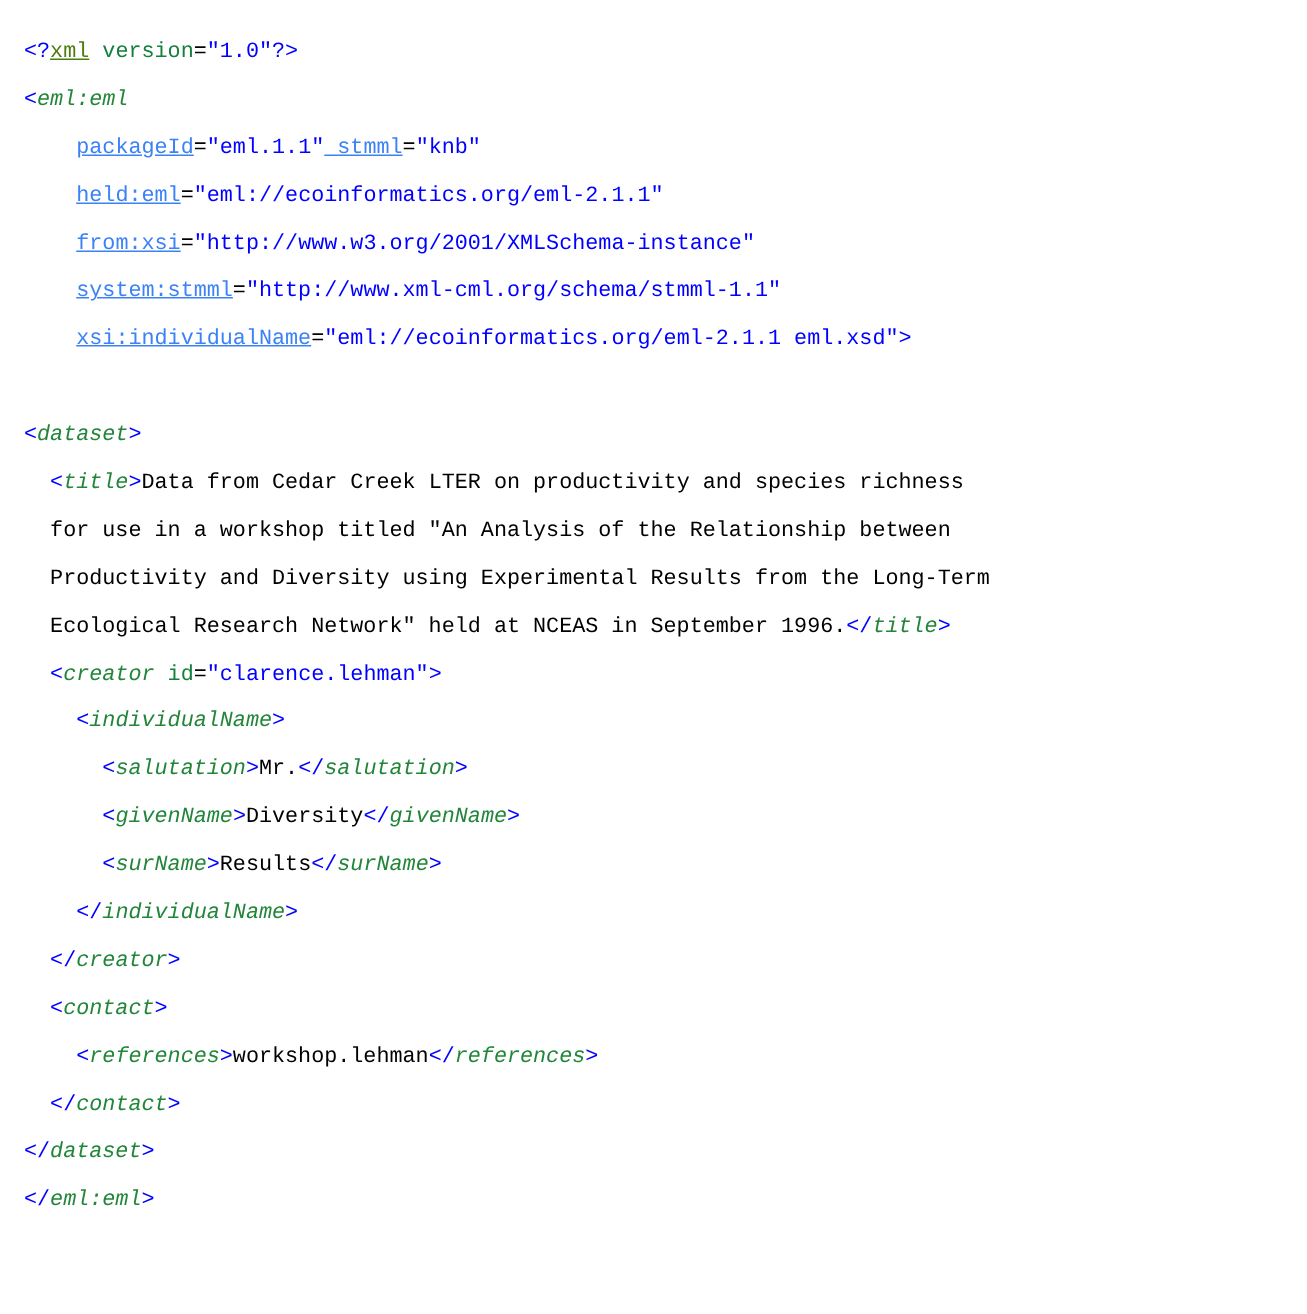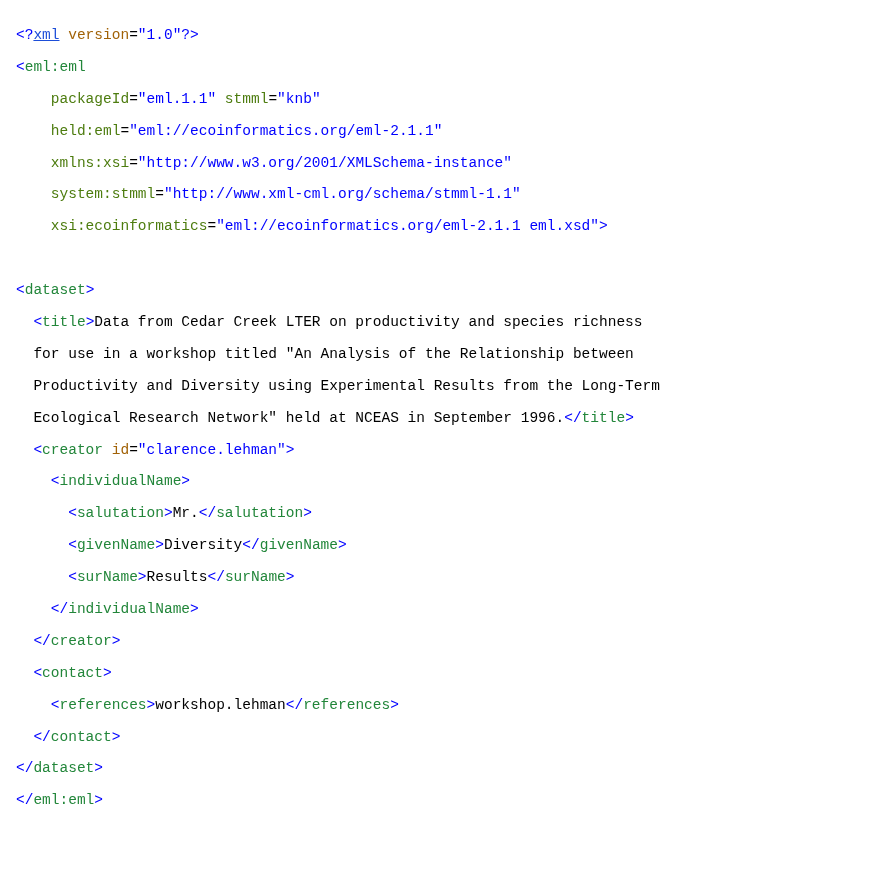--- a/index.html
+++ b/index.html
@@ -5,35 +5,35 @@
   body {
     font-family: Consolas, 'Courier New', monospace;
     font-size: 14.5px;
     line-height: 2.2;
     padding: 12px 8px;
     background: #ffffff;
     color: #000000;
     white-space: pre;
   }
   .p1 { color: #0000ff; }    
-  .p2 { color: #1d4ed8; text-decoration: underline; }    
-  .p3 { color: #a16207; }    
+  .p2 { color: #4d7c0f; text-decoration: underline; }    
+  .p3 { color: #15803d; }    
   .p4 { color: #0000ff; }    
-  .t1 { color: #22863a; }    
-  .a1 { color: #4d7c0f; }    
+  .t1 { color: #22863a; font-style: italic; }    
+  .a1 { color: #3b82f6; text-decoration: underline; }    
   .tx { color: #000000; }    
 </style>
 </head>
 <body><span><span class="p1">&lt;?</span><span class="p2">xml</span><span class="p3"> version</span><span class="tx">=</span><span class="p4">"1.0"</span><span class="p1">?&gt;</span></span>
 <span><span class="p1">&lt;</span><span class="t1">eml:eml</span></span>
 <span>    <span class="a1">packageId</span><span class="tx">=</span><span class="p4">"eml.1.1"</span><span class="a1"> stmml</span><span class="tx">=</span><span class="p4">"knb"</span></span>
 <span>    <span class="a1">held:eml</span><span class="tx">=</span><span class="p4">"eml://ecoinformatics.org/eml-2.1.1"</span></span>
-<span>    <span class="a1">xmlns:xsi</span><span class="tx">=</span><span class="p4">"http://www.w3.org/2001/XMLSchema-instance"</span></span>
+<span>    <span class="a1">from:xsi</span><span class="tx">=</span><span class="p4">"http://www.w3.org/2001/XMLSchema-instance"</span></span>
 <span>    <span class="a1">system:stmml</span><span class="tx">=</span><span class="p4">"http://www.xml-cml.org/schema/stmml-1.1"</span></span>
-<span>    <span class="a1">xsi:ecoinformatics</span><span class="tx">=</span><span class="p4">"eml://ecoinformatics.org/eml-2.1.1 eml.xsd"</span><span class="p1">&gt;</span></span>
+<span>    <span class="a1">xsi:individualName</span><span class="tx">=</span><span class="p4">"eml://ecoinformatics.org/eml-2.1.1 eml.xsd"</span><span class="p1">&gt;</span></span>
 
 <span><span class="p1">&lt;</span><span class="t1">dataset</span><span class="p1">&gt;</span></span>
 <span>  <span class="p1">&lt;</span><span class="t1">title</span><span class="p1">&gt;</span><span class="tx">Data from Cedar Creek LTER on productivity and species richness</span></span>
 <span>  <span class="tx">for use in a workshop titled "An Analysis of the Relationship between</span></span>
 <span>  <span class="tx">Productivity and Diversity using Experimental Results from the Long-Term</span></span>
 <span>  <span class="tx">Ecological Research Network" held at NCEAS in September 1996.</span><span class="p1">&lt;/</span><span class="t1">title</span><span class="p1">&gt;</span></span>
 <span>  <span class="p1">&lt;</span><span class="t1">creator</span><span class="p3"> id</span><span class="tx">=</span><span class="p4">"clarence.lehman"</span><span class="p1">&gt;</span></span>
 <span>    <span class="p1">&lt;</span><span class="t1">individualName</span><span class="p1">&gt;</span></span>
 <span>      <span class="p1">&lt;</span><span class="t1">salutation</span><span class="p1">&gt;</span><span class="tx">Mr.</span><span class="p1">&lt;/</span><span class="t1">salutation</span><span class="p1">&gt;</span></span>
 <span>      <span class="p1">&lt;</span><span class="t1">givenName</span><span class="p1">&gt;</span><span class="tx">Diversity</span><span class="p1">&lt;/</span><span class="t1">givenName</span><span class="p1">&gt;</span></span>

